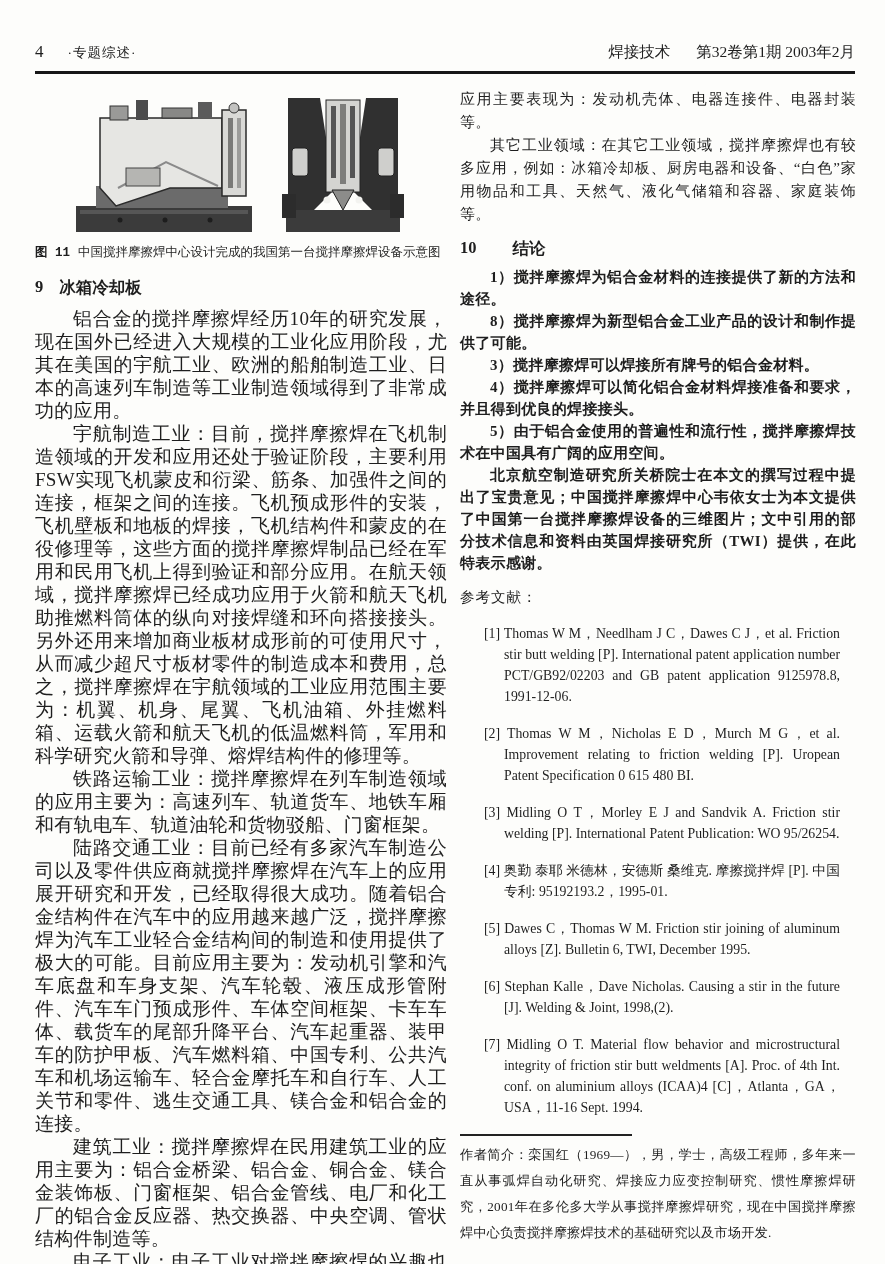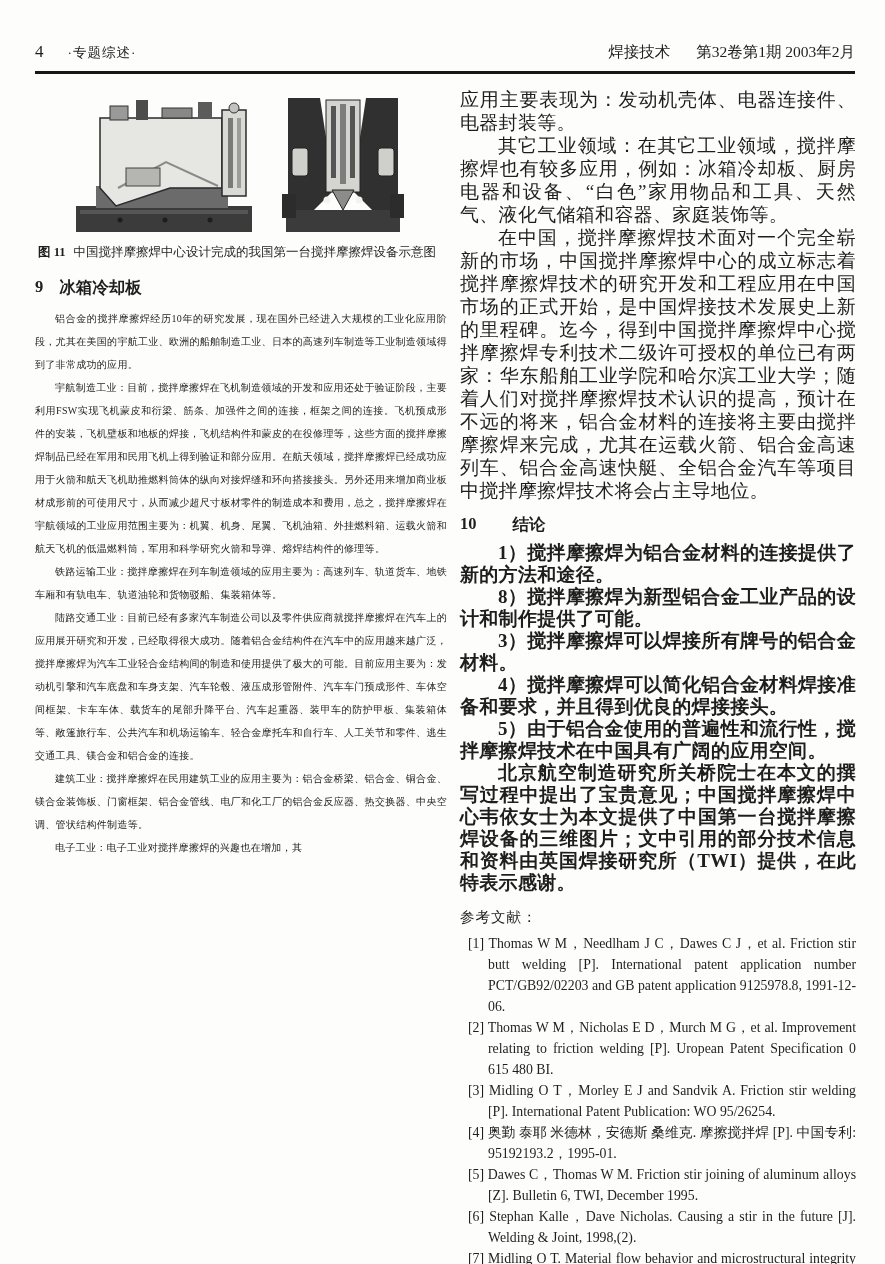--- a/index.html
+++ b/index.html
@@ -15,37 +15,37 @@
   }
   .header-left{display:flex;align-items:baseline;gap:24px;}
   .pgnum{font-size:17px;}
   .seclabel{font-size:13.5px;letter-spacing:1px;}
   .header-right{display:flex;align-items:baseline;gap:26px;font-size:15.5px;}
   .header-rule{position:absolute;left:35px;right:30px;top:71px;height:3px;background:#171717;}
   
   .col{position:absolute;top:88px;text-align:justify;}
   .col-left{left:35px;width:412px;}
   .col-right{left:460px;width:396px;}
-  .body-p{margin:0;font-size:10px;line-height:23px;text-indent:2em;letter-spacing:.3px;}
-  .col-right .body-p{font-size:19px;}
+  .body-p{margin:0;font-size:19px;line-height:23px;text-indent:2em;letter-spacing:.3px;}
+  .col-right .body-p{font-size:15px;}
   .no-indent{text-indent:0;}
   
-  .fig{margin:6px 8px 0 0;}
+  .fig{margin:6px 8px 0 0;font-family:Liberation Mono, monospace;}
   .fig-images{display:flex;justify-content:center;align-items:flex-end;gap:20px;height:142px;}
   .fig-caption{font-size:12.5px;text-align:center;margin-top:8px;white-space:nowrap;}
   .fig-caption b{margin-right:8px;}
   
   .sec-h{font-size:16.5px;font-weight:bold;margin:16px 0 8px 0;display:flex;gap:16px;text-indent:0;}
   .col-right .sec-h{margin:12px 0 6px 0;gap:36px;}
   
   .concl,.ack{line-height:22px;font-weight:bold;}
   
   .refs-heading{font-size:14.5px;margin:14px 0 6px 0;letter-spacing:1px;}
   .ref-list{margin:0;padding:0;list-style:none;}
-  .ref-item{font-size:13.8px;line-height:21px;margin:0;padding-left:28px;text-indent:-20px;text-align:justify;}
+  .ref-item{font-size:13.8px;line-height:21px;margin:16px;padding-left:28px;text-indent:-20px;text-align:justify;}
   
   .bio{margin-top:10px;}
   .bio-rule{width:172px;height:2px;background:#222;margin:2px 0 6px 0;}
   .bio-text{font-size:13.2px;line-height:26px;margin:0;text-align:justify;letter-spacing:.2px;}
 </style>
 </head>
 <body>
 
 <div class="page">
 
@@ -108,31 +108,30 @@
       </figcaption>
     </figure>
 
     <h2 class="sec-h">
       <span>9</span>
       <span>冰箱冷却板</span>
     </h2>
 
     <p class="body-p">铝合金的搅拌摩擦焊经历10年的研究发展，现在国外已经进入大规模的工业化应用阶段，尤其在美国的宇航工业、欧洲的船舶制造工业、日本的高速列车制造等工业制造领域得到了非常成功的应用。</p>
     <p class="body-p">宇航制造工业：目前，搅拌摩擦焊在飞机制造领域的开发和应用还处于验证阶段，主要利用FSW实现飞机蒙皮和衍梁、筋条、加强件之间的连接，框架之间的连接。飞机预成形件的安装，飞机壁板和地板的焊接，飞机结构件和蒙皮的在役修理等，这些方面的搅拌摩擦焊制品已经在军用和民用飞机上得到验证和部分应用。在航天领域，搅拌摩擦焊已经成功应用于火箭和航天飞机助推燃料筒体的纵向对接焊缝和环向搭接接头。另外还用来增加商业板材成形前的可使用尺寸，从而减少超尺寸板材零件的制造成本和费用，总之，搅拌摩擦焊在宇航领域的工业应用范围主要为：机翼、机身、尾翼、飞机油箱、外挂燃料箱、运载火箭和航天飞机的低温燃料筒，军用和科学研究火箭和导弹、熔焊结构件的修理等。</p>
-    <p class="body-p">铁路运输工业：搅拌摩擦焊在列车制造领域的应用主要为：高速列车、轨道货车、地铁车厢和有轨电车、轨道油轮和货物驳船、集装箱体等。</p>
-    <p class="body-p">陆路交通工业：目前已经有多家汽车制造公司以及零件供应商就搅拌摩擦焊在汽车上的应用展开研究和开发，已经取得很大成功。随着铝合金结构件在汽车中的应用越来越广泛，搅拌摩擦焊为汽车工业轻合金结构间的制造和使用提供了极大的可能。目前应用主要为：发动机引擎和汽车底盘和车身支架、汽车轮毂、液压成形管附件、汽车车门预成形件、车体空间框架、卡车车体、载货车的尾部升降平台、汽车起重器、装甲车的防护甲板、集装箱体等、敞篷旅行车、公共汽车和机场运输车、轻合金摩托车和自行车、人工关节和零件、逃生交通工具、镁合金和铝合金的连接。</p>
+    <p class="body-p">铁路运输工业：搅拌摩擦焊在列车制造领域的应用主要为：高速列车、轨道货车、地铁车厢和有轨电车、轨道油轮和货物驳船、门窗框架。</p>
+    <p class="body-p">陆路交通工业：目前已经有多家汽车制造公司以及零件供应商就搅拌摩擦焊在汽车上的应用展开研究和开发，已经取得很大成功。随着铝合金结构件在汽车中的应用越来越广泛，搅拌摩擦焊为汽车工业轻合金结构间的制造和使用提供了极大的可能。目前应用主要为：发动机引擎和汽车底盘和车身支架、汽车轮毂、液压成形管附件、汽车车门预成形件、车体空间框架、卡车车体、载货车的尾部升降平台、汽车起重器、装甲车的防护甲板、汽车燃料箱、中国专利、公共汽车和机场运输车、轻合金摩托车和自行车、人工关节和零件、逃生交通工具、镁合金和铝合金的连接。</p>
     <p class="body-p">建筑工业：搅拌摩擦焊在民用建筑工业的应用主要为：铝合金桥梁、铝合金、铜合金、镁合金装饰板、门窗框架、铝合金管线、电厂和化工厂的铝合金反应器、热交换器、中央空调、管状结构件制造等。</p>
     <p class="body-p">电子工业：电子工业对搅拌摩擦焊的兴趣也在增加，其</p>
   </div>
 
   <div class="col col-right">
 
     <p class="body-p no-indent">应用主要表现为：发动机壳体、电器连接件、电器封装等。</p>
     <p class="body-p">其它工业领域：在其它工业领域，搅拌摩擦焊也有较多应用，例如：冰箱冷却板、厨房电器和设备、“白色”家用物品和工具、天然气、液化气储箱和容器、家庭装饰等。</p>
-    <p class="body-p">在中国，搅拌摩擦焊技术面对一个完全崭新的市场，中国搅拌摩擦焊中心的成立标志着搅拌摩擦焊技术的研究开发和工程应用在中国市场的正式开始，是中国焊接技术发展史上新的里程碑。迄今，得到中国搅拌摩擦焊中心搅拌摩擦焊专利技术二级许可授权的单位已有两家：华东船舶工业学院和哈尔滨工业大学；随着人们对搅拌摩擦焊技术认识的提高，预计在不远的将来，铝合金材料的连接将主要由搅拌摩擦焊来完成，尤其在运载火箭、铝合金高速列车、铝合金高速快艇、全铝合金汽车等项目中搅拌摩擦焊技术将会占主导地位。</p>
 
     <h2 class="sec-h">
       <span>10</span>
       <span>结论</span>
     </h2>
 
     <p class="body-p concl">1）搅拌摩擦焊为铝合金材料的连接提供了新的方法和途径。</p>
     <p class="body-p concl">8）搅拌摩擦焊为新型铝合金工业产品的设计和制作提供了可能。</p>
     <p class="body-p concl">3）搅拌摩擦焊可以焊接所有牌号的铝合金材料。</p>
     <p class="body-p concl">4）搅拌摩擦焊可以简化铝合金材料焊接准备和要求，并且得到优良的焊接接头。</p>

